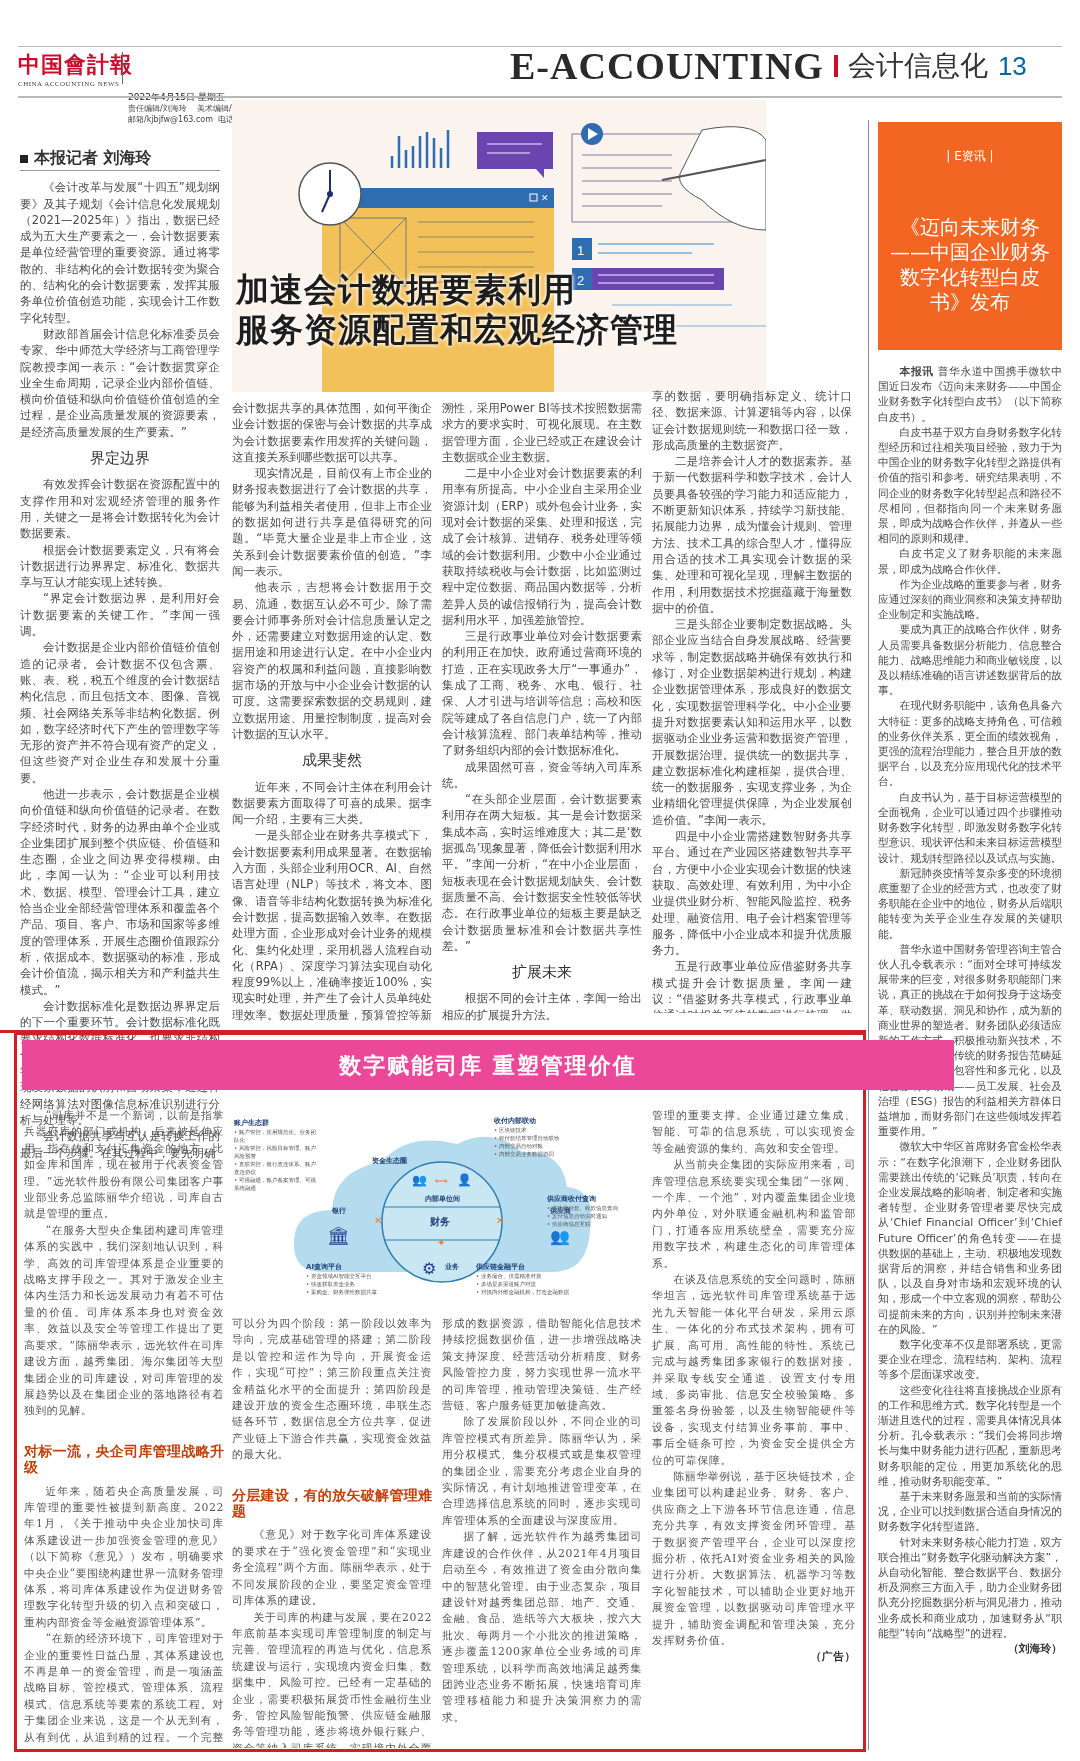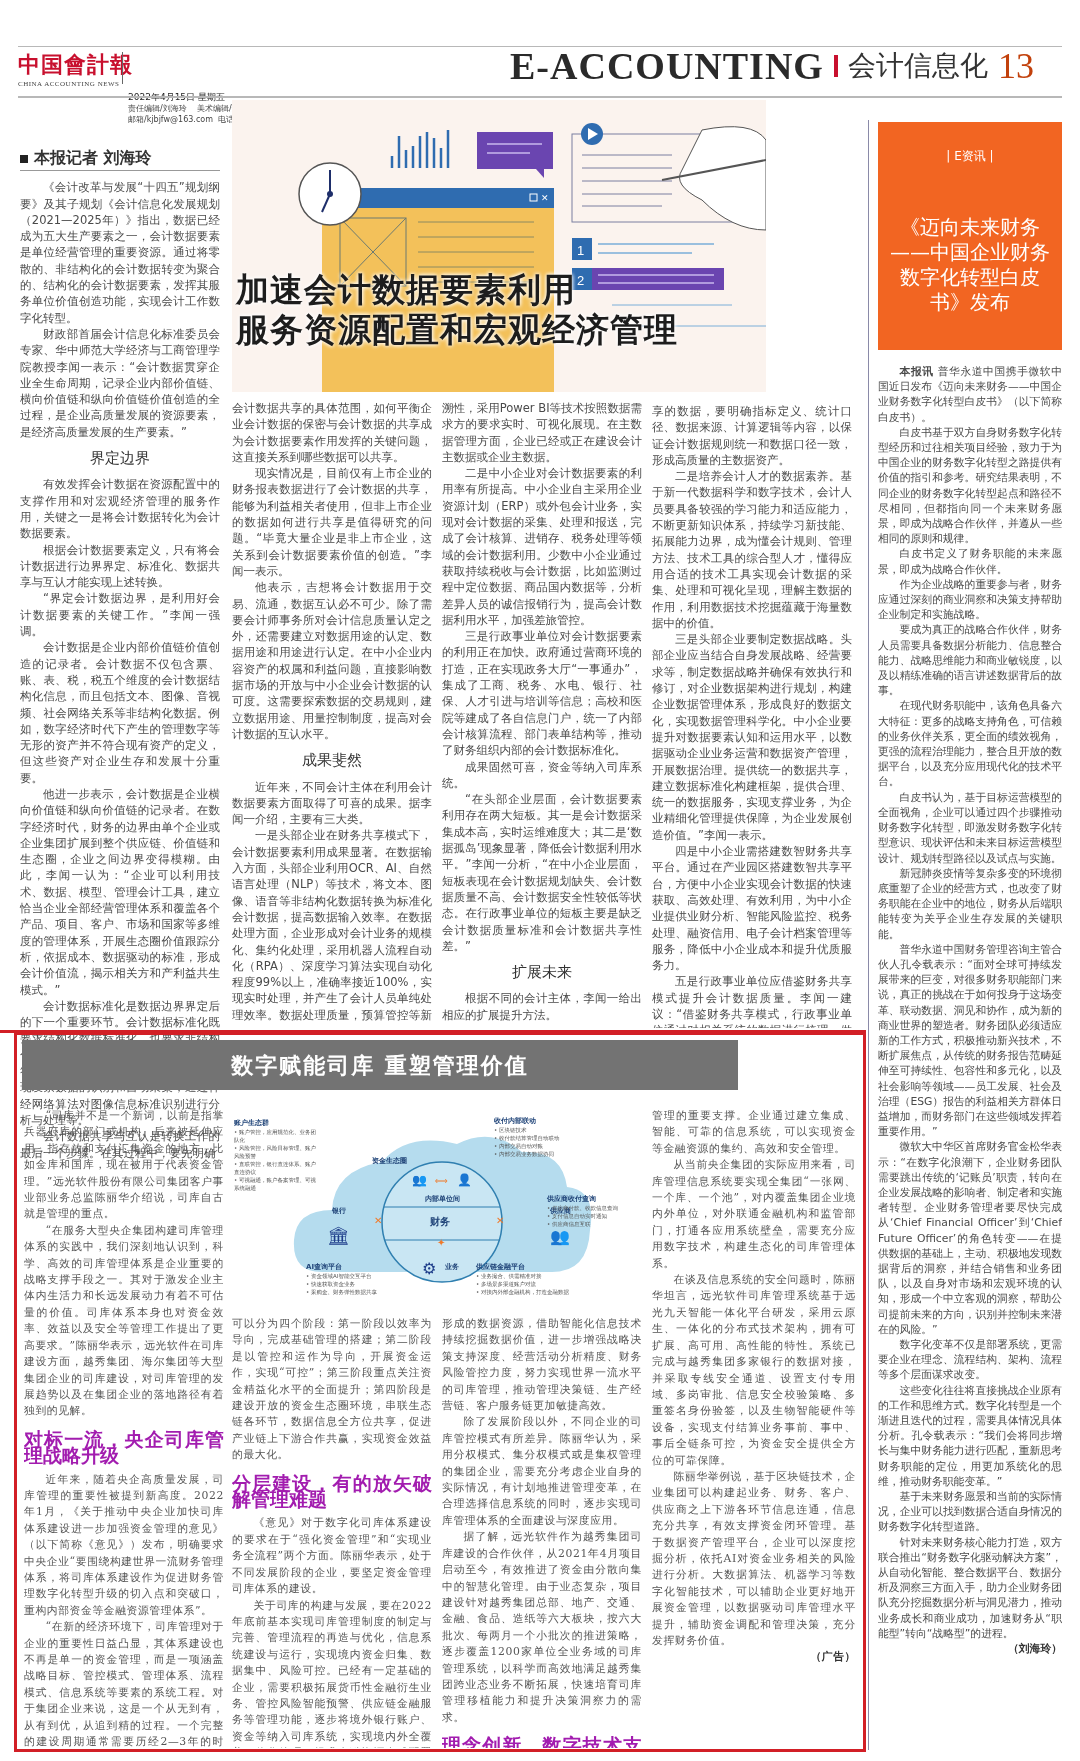--- a/index.html
+++ b/index.html
@@ -7,41 +7,41 @@
   .abs { position: absolute; }
   .rule { position: absolute; height: 2px; background: #b8b8b8; }
   
   .logo-cn { font-family: "DejaVu Serif", serif; font-weight: bold; color: #c8102e; font-size: 22px; letter-spacing: 1px; }
   .logo-en { font-family: "Liberation Serif", serif; font-size: 7px; color: #444; letter-spacing: 0.5px; }
   .mast-meta { font-size: 8px; color: #444; line-height: 11px; }
   .mast-meta .date { font-size: 9px; color: #222; }
   .eacc { font-family: "Liberation Serif", serif; font-weight: bold; font-size: 38px; color: #2a2a2a; letter-spacing: 1px; }
   .redbar { background: #c8102e; width: 4px; height: 22px; }
   .section-cn { font-family: "DejaVu Sans", sans-serif; font-size: 28px; color: #333; font-weight: normal; }
-  .page-no { font-family: Liberation Serif, serif; font-size: 36px; color: #c2410c; }
+  .page-no { font-family: Liberation Sans, sans-serif; font-size: 26px; color: #0369a1; }
   
   .col { position: absolute; font-size: 11.5px; line-height: 16.3px; color: #4a4a4a; text-align: justify; }
   .col p { text-indent: 2em; }
   .col h3 { font-size: 15px; font-weight: normal; text-align: center; color: #333; margin: 10px 0 10px; font-family: "DejaVu Serif", serif; }
   .byline { font-size: 16px; font-weight: bold; color: #333; }
   .byline-sq { display: inline-block; width: 8px; height: 8px; background: #222; margin-right: 6px; }
   
   .hero { position: absolute; left: 232px; top: 100px; width: 534px; height: 292px; background: #fbf3ee; overflow: hidden; }
   .hero-title { position: absolute; left: 0; width: 100%; font-family: "DejaVu Serif", serif; font-weight: bold; color: #1d1d1d; font-size: 33px; letter-spacing: 1px; text-shadow: 0 0 4px #fff, 0 0 4px #fff; }
   
   .side-box { position: absolute; left: 878px; top: 122px; width: 184px; height: 228px; background: #f26522; color: #fff; text-align: center; }
   .side-tag { font-size: 12px; margin-top: 26px; }
   .side-title { font-size: 20px; line-height: 25px; margin-top: 50px; padding: 0 4px; }
   .vline { position: absolute; width: 1px; background: #8a8aa8; }
   
   .ad-frame { position: absolute; left: 14px; top: 1032px; width: 852px; height: 720px; border: 3px solid #d21f26; }
-  .ad-banner { position: absolute; left: 22px; top: 1040px; width: 716px; height: 50px; background: #737373; color: #fff; text-align: center; font-family: "DejaVu Serif", serif; font-weight: bold; font-size: 22px; line-height: 50px; letter-spacing: 2px; }
+  .ad-banner { position: absolute; left: 22px; top: 1040px; width: 932px; height: 50px; background: #ec4899; color: #fff; text-align: center; font-family: "DejaVu Serif", serif; font-weight: bold; font-size: 22px; line-height: 50px; letter-spacing: 2px; }
   .adcol { position: absolute; font-size: 10.8px; line-height: 16.4px; color: #555; text-align: justify; font-family: "DejaVu Serif", serif; letter-spacing: 0.6px; }
   .adcol p { text-indent: 2em; }
-  .adcol h4 { font-family: "DejaVu Sans", sans-serif; font-size: 19px; font-weight: bold; color: #a21caf; margin: 11px 0 8px; letter-spacing: 0; }
+  .adcol h4 { font-family: "DejaVu Sans", sans-serif; font-size: 14px; font-weight: bold; color: #c2410c; margin: 23px 0 8px; letter-spacing: 0; }
   .diagram { position: absolute; left: 232px; top: 1112px; width: 420px; height: 200px; }
   .dg-label { position: absolute; font-size: 7px; color: #22467a; font-weight: bold; }
   .dg-item { position: absolute; font-size: 5.5px; color: #555; line-height: 8px; }
   .red-line { position: absolute; left: 0; width: 1080px; height: 3px; background: #d21f26; }
 </style>
 </head>
 <body>
 
 <div class="rule" style="left:18px; top:46px; width:1044px; height:1px;"></div>
 <div class="abs" style="left:18px; top:50px;">
@@ -169,21 +169,21 @@
   <p style="text-indent:0">溯性，采用Power BI等技术按照数据需求方的要求实时、可视化展现。在主数据管理方面，企业已经或正在建设会计主数据或企业主数据。</p>
   <p>二是中小企业对会计数据要素的利用率有所提高。中小企业自主采用企业资源计划（ERP）或外包会计业务，实现对会计数据的采集、处理和报送，完成了会计核算、进销存、税务处理等领域的会计数据利用。少数中小企业通过获取持续税收与会计数据，比如监测过程中定位数据、商品国内数据等，分析差异人员的诚信报销行为，提高会计数据利用水平，加强差旅管控。</p>
   <p>三是行政事业单位对会计数据要素的利用正在加快。政府通过营商环境的打造，正在实现政务大厅“一事通办”，集成了工商、税务、水电、银行、社保、人才引进与培训等信息；高校和医院等建成了各自信息门户，统一了内部会计核算流程、部门表单结构等，推动了财务组织内部的会计数据标准化。</p>
   <p>成果固然可喜，资金等纳入司库系统。</p>
   <p>“在头部企业层面，会计数据要素利用存在两大短板。其一是会计数据采集成本高，实时运维难度大；其二是‘数据孤岛’现象显著，降低会计数据利用水平。”李闻一分析，“在中小企业层面，短板表现在会计数据规划缺失、会计数据质量不高、会计数据安全性较低等状态。在行政事业单位的短板主要是缺乏会计数据质量标准和会计数据共享性差。”</p>
   <h3>扩展未来</h3>
   <p>根据不同的会计主体，李闻一给出相应的扩展提升方法。</p>
   <p>一是加强会计数据治理。会计部门与业务、IT部门应共同推进高效的数据治理，尤其是对于各业务、跨系统、需共</p>
 </div>
 
-<div class="col" style="left:652px; top:403px; width:200px; height:625px; overflow:hidden;">
+<div class="col" style="left:652px; top:388px; width:200px; height:625px; overflow:hidden;">
   <p style="text-indent:0">享的数据，要明确指标定义、统计口径、数据来源、计算逻辑等内容，以保证会计数据规则统一和数据口径一致，形成高质量的主数据资产。</p>
   <p>二是培养会计人才的数据素养。基于新一代数据科学和数字技术，会计人员要具备较强的学习能力和适应能力，不断更新知识体系，持续学习新技能、拓展能力边界，成为懂会计规则、管理方法、技术工具的综合型人才，懂得应用合适的技术工具实现会计数据的采集、处理和可视化呈现，理解主数据的作用，利用数据技术挖掘蕴藏于海量数据中的价值。</p>
   <p>三是头部企业要制定数据战略。头部企业应当结合自身发展战略、经营要求等，制定数据战略并确保有效执行和修订，对企业数据架构进行规划，构建企业数据管理体系，形成良好的数据文化，实现数据管理科学化。中小企业要提升对数据要素认知和运用水平，以数据驱动企业业务运营和数据资产管理，开展数据治理。提供统一的数据共享，建立数据标准化构建框架，提供合理、统一的数据服务，实现支撑业务，为企业精细化管理提供保障，为企业发展创造价值。”李闻一表示。</p>
   <p>四是中小企业需搭建数智财务共享平台。通过在产业园区搭建数智共享平台，方便中小企业实现会计数据的快速获取、高效处理、有效利用，为中小企业提供业财分析、智能风险监控、税务处理、融资信用、电子会计档案管理等服务，降低中小企业成本和提升优质服务力。</p>
   <p>五是行政事业单位应借鉴财务共享模式提升会计数据质量。李闻一建议：“借鉴财务共享模式，行政事业单位通过对相关系统的数据进行梳理，做到主数据集中管理、编码管理、模型管理和分发管理，实现各个信息系统的基础数据共享，建立会计数据统一且可交互的标准，让数据质量更有效。”同时，建立电子会计档案，让数据会生命周期管理，实现数据实时可查、可追溯，支持价值创造。</p>
 </div>
 
 <div class="vline" style="left:868px; top:120px; height:1630px;"></div>
 <div class="side-box">
   <div class="side-tag">| E资讯 |</div>

